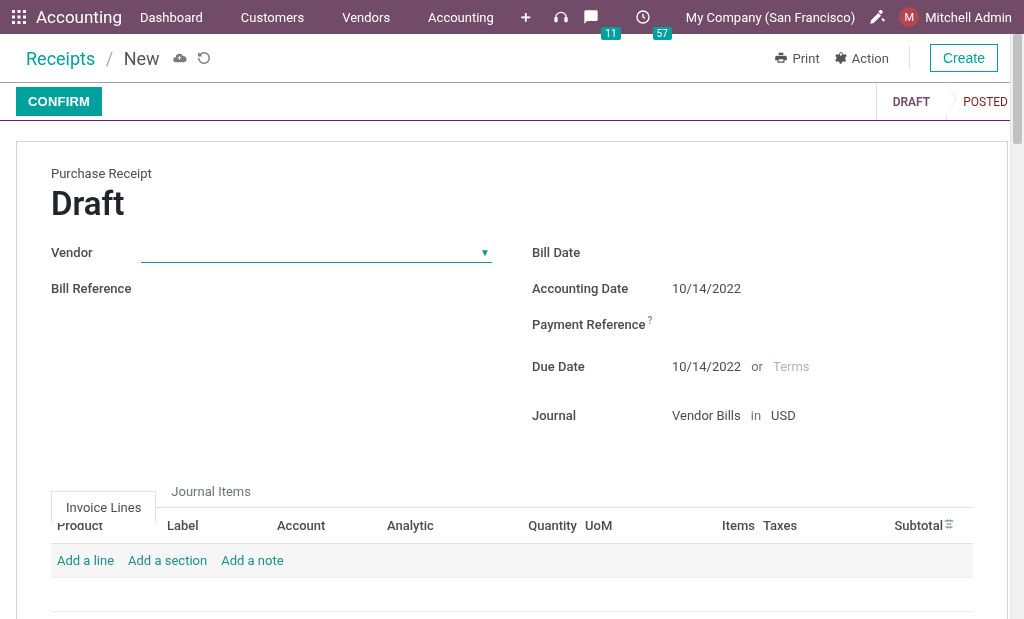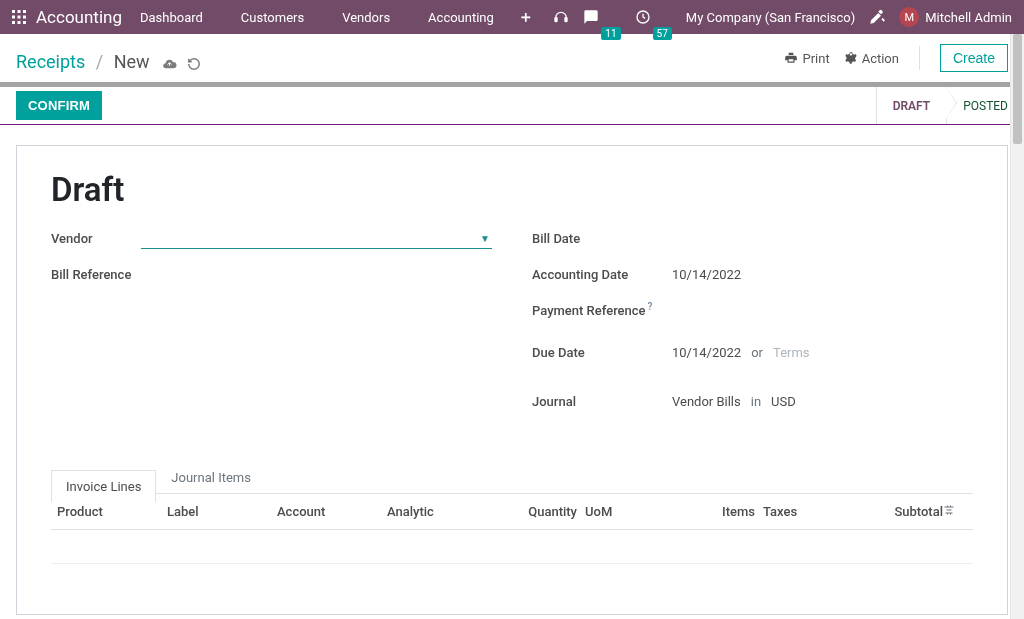--- a/index.html
+++ b/index.html
@@ -12,37 +12,37 @@
 .topnav .menu { display: flex; gap: 38px; }
 .topnav .menu a { color: #fff; text-decoration: none; font-size: 13px; }
 .topnav .plus { margin-left: 24px; font-size: 16px; font-weight: bold; }
 .topnav .spacer { flex: 1; }
 .topnav .right { display: flex; align-items: center; gap: 14px; }
 .badge { background: #00a09d; color: #fff; font-size: 10px; padding: 1px 4px; border-radius: 2px; margin-left: 2px; margin-top: 32px; }
 .icon-wrap { display: flex; align-items: center; }
 .avatar { width: 20px; height: 20px; border-radius: 50%; background: #b5464f; display: inline-flex; align-items: center; justify-content: center; color: #fff; font-size: 11px; margin-right: 6px; }
 
 
-.controlbar { display: flex; align-items: flex-end; padding: 10px 16px; border-bottom: 5px solid #a3a3a3; }
+.controlbar { display: flex; align-items: center; padding: 10px 26px; border-bottom: 1px solid #a3a3a3; }
 .breadcrumb { font-size: 18px; color: #555; }
 .breadcrumb a { color: #00a09d; text-decoration: none; }
 .breadcrumb .sep { color: #aaa; margin: 0 6px; }
 .control-icons { margin-left: 12px; color: #7c7c7c; display: flex; gap: 10px; }
 .controlbar .spacer { flex: 1; }
 .controlbar .actions { display: flex; align-items: center; gap: 14px; color: #555; }
 .controlbar .actions .lbl { display: flex; align-items: center; gap: 4px; }
 .vdiv { width: 1px; height: 24px; background: #dee2e6; margin: 0 6px; }
 .btn-create { border: 1px solid #00a09d; background: #fff; color: #00a09d; padding: 5px 12px; font-size: 14px; cursor: pointer; }
 
 
 .statusrow { display: flex; align-items: stretch; border-bottom: 1px solid #701a75; }
 .btn-confirm { background: #00a09d; color: #fff; border: none; padding: 7px 12px; margin: 4px 0 4px 16px; font-weight: 600; font-size: 13px; letter-spacing: 0.2px; cursor: pointer; }
 .statusrow .spacer { flex: 1; }
 .statusbar { display: flex; align-items: stretch; }
-.status-step { display: flex; align-items: center; padding: 0 16px; font-size: 12px; color: #14532d; border-left: 1px solid #dee2e6; position: relative; }
+.status-step { display: flex; align-items: center; padding: 0 16px; font-size: 12px; color: #7f1d1d; border-left: 1px solid #dee2e6; position: relative; }
 .status-step.active { color: #714b67; font-weight: 600; }
 .status-step.arrow::after { content: ''; position: absolute; right: -10px; top: 0; bottom: 0; width: 0; height: 0; border-top: 16px solid transparent; border-bottom: 16px solid transparent; border-left: 10px solid #fff; z-index: 2; }
 .status-step.arrow::before { content: ''; position: absolute; right: -11px; top: 0; bottom: 0; width: 0; height: 0; border-top: 16px solid transparent; border-bottom: 16px solid transparent; border-left: 11px solid #dee2e6; z-index: 1; }
 
 
 .sheet-wrap { padding: 0 16px; height: calc(100% - 34px - 49px - 33px); overflow: hidden; }
 .sheet { background: #fff; border: 1px solid #ced4da; margin-top: 20px; padding: 24px 34px 10px 34px; min-height: 470px; }
 .title-label { font-size: 13px; color: #4c4c4c; margin-bottom: 3px; }
 .title-draft { font-size: 33px; font-weight: 600; color: #212529; margin-bottom: 16px; }
 
@@ -55,21 +55,21 @@
 .input-underline { border: none; border-bottom: 1px solid #1b8f8c; width: 100%; padding: 3px 18px 3px 3px; font-size: 13px; outline: none; }
 .input-caret { position: absolute; right: 2px; bottom: 5px; color: #1b8f8c; font-size: 10px; }
 .field-val { font-size: 13px; color: #4c4c4c; }
 .help-q { color: #6c8ba5; font-size: 10px; vertical-align: super; margin-left: 2px; }
 .muted { color: #adb5bd; }
 .orin { color: #6c757d; margin: 12px 10px; font-size: 13px; }
 
 
 .tabs { margin-top: 30px; border-bottom: 1px solid #dee2e6; display: flex; }
 .tab { padding: 8px 14px; font-size: 13px; color: #6c757d; border: 1px solid transparent; border-bottom: none; cursor: pointer; }
-.tab.active { color: #4c4c4c; border-color: #dee2e6; background: #fff; position: relative; top: 9px; }
+.tab.active { color: #4c4c4c; border-color: #dee2e6; background: #fff; position: relative; top: 16px; }
 
 
 .tbl-head { display: flex; padding: 10px 6px; font-size: 13px; color: #4c4c4c; border-bottom: 1px solid #dee2e6; font-weight: 500; }
 .c-product { flex: 1.1; }
 .c-label { flex: 1.1; }
 .c-account { flex: 1.1; }
 .c-analytic { flex: 1.3; }
 .c-qty { width: 60px; text-align: right; }
 .c-uom { flex: 1; padding-left: 8px; }
 .c-price { width: 70px; text-align: right; }
@@ -189,20 +189,21 @@
   <button class="btn-confirm">CONFIRM</button>
   <div class="spacer"></div>
   <div class="statusbar">
     <div class="status-step active arrow">DRAFT</div>
     <div class="status-step">POSTED</div>
   </div>
 </div>
 
 <div class="sheet-wrap">
   <div class="sheet">
+    <div class="title-label">Purchase Receipt</div>
     <div class="title-draft">Draft</div>
 
     <div class="form-cols">
       <div class="col">
         <div class="field-row">
           <div class="field-label">Vendor</div>
           <div class="field-input">
             <input class="input-underline" type="text" value="" style="">
             <span class="input-caret">▼</span>
           </div>
@@ -252,20 +253,25 @@
       <div class="c-price">Items</div>
       <div class="c-taxes">Taxes</div>
       <div class="c-sub">Subtotal</div>
       <div class="c-kebab">
         <svg width="12" height="12" viewBox="0 0 24 24" fill="none" stroke="#6c757d" stroke-width="2">
             <path d="M3 6h18M7 12h10M5 18h14"></path>
             <path d="M9 3v3M15 3v3M9 18v3M15 18v3"></path>
           </svg>
       </div>
     </div>
+    <div class="tbl-addrow">
+      <span class="add-link">Add a line</span>
+      <span class="add-link">Add a section</span>
+      <span class="add-link">Add a note</span>
+    </div>
     <div class="tbl-empty"></div>
 
   </div>
 </div>
 
 <div class="v-scrollbar">
   <div class="v-thumb"></div>
 </div>
 
 </body></html>

